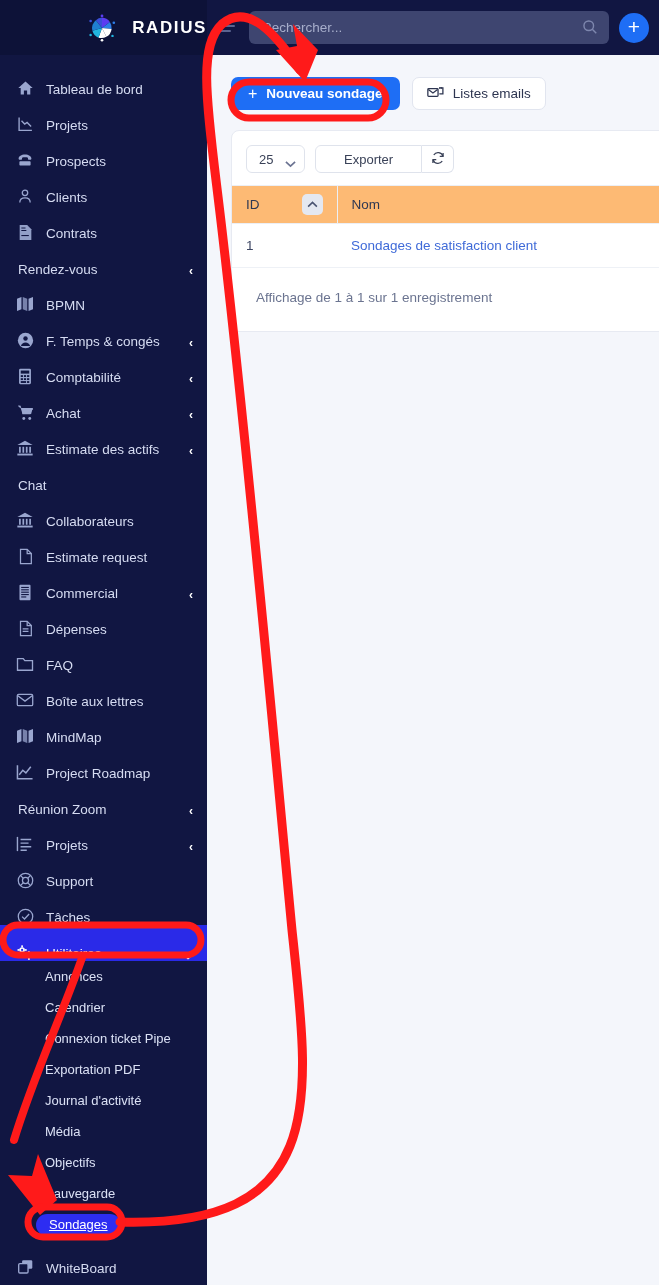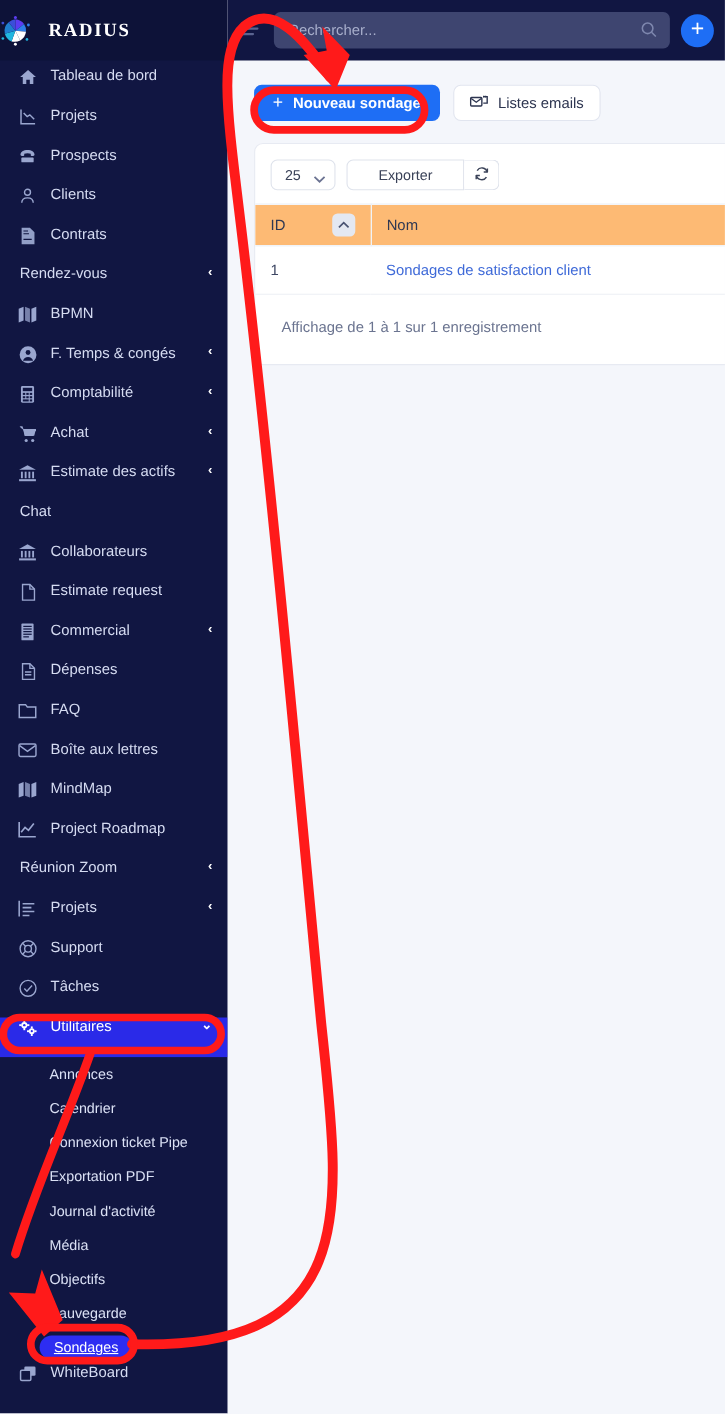--- a/index.html
+++ b/index.html
@@ -15,32 +15,31 @@
   .sidebar {
     width: 207px; height: 1285px;
     background: #111642;
     flex: 0 0 207px;
     position: relative;
     overflow: hidden;
   }
   .brand {
     height: 55px;
     background: #0d1238;
-    display: flex; align-items: center; justify-content: flex-start;
+    display: flex; align-items: center; justify-content: flex-end;
     gap: 16px;
-    font-family: Liberation Serif, serif;
   }
   .brand-mark { width: 28px; height: 28px; position: relative; }
   .brand-text {
     color: #ffffff; font-size: 17px; font-weight: bold;
     letter-spacing: 1.6px;
   }
   .nav { padding-top: 6px; }
   .nav-item {
-    display: flex; align-items: flex-start;
+    display: flex; align-items: flex-end;
     height: 36px; padding: 0 14px;
     color: #d6dcf2; font-size: 13.5px;
     position: relative;
   }
   .nav-item .ico {
     width: 22px; height: 18px; flex: 0 0 22px;
     margin-right: 10px;
     display: flex; align-items: center; justify-content: center;
     color: #9aa6cf;
   }

